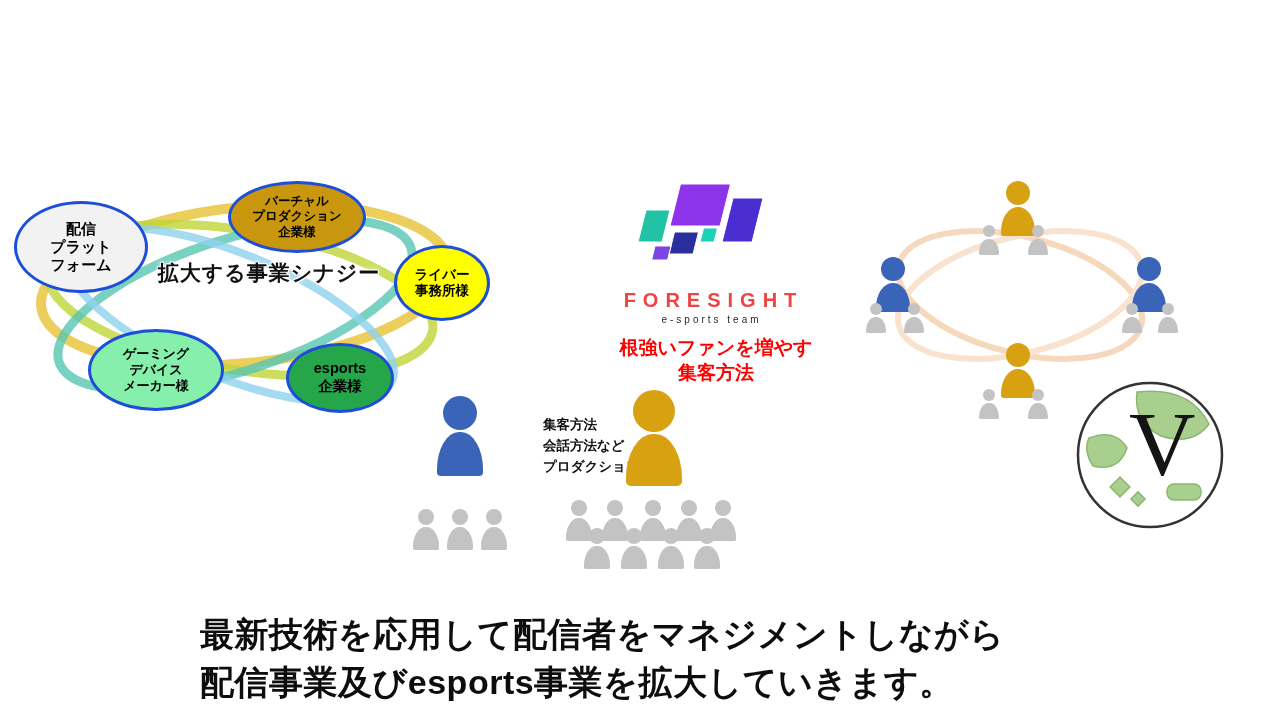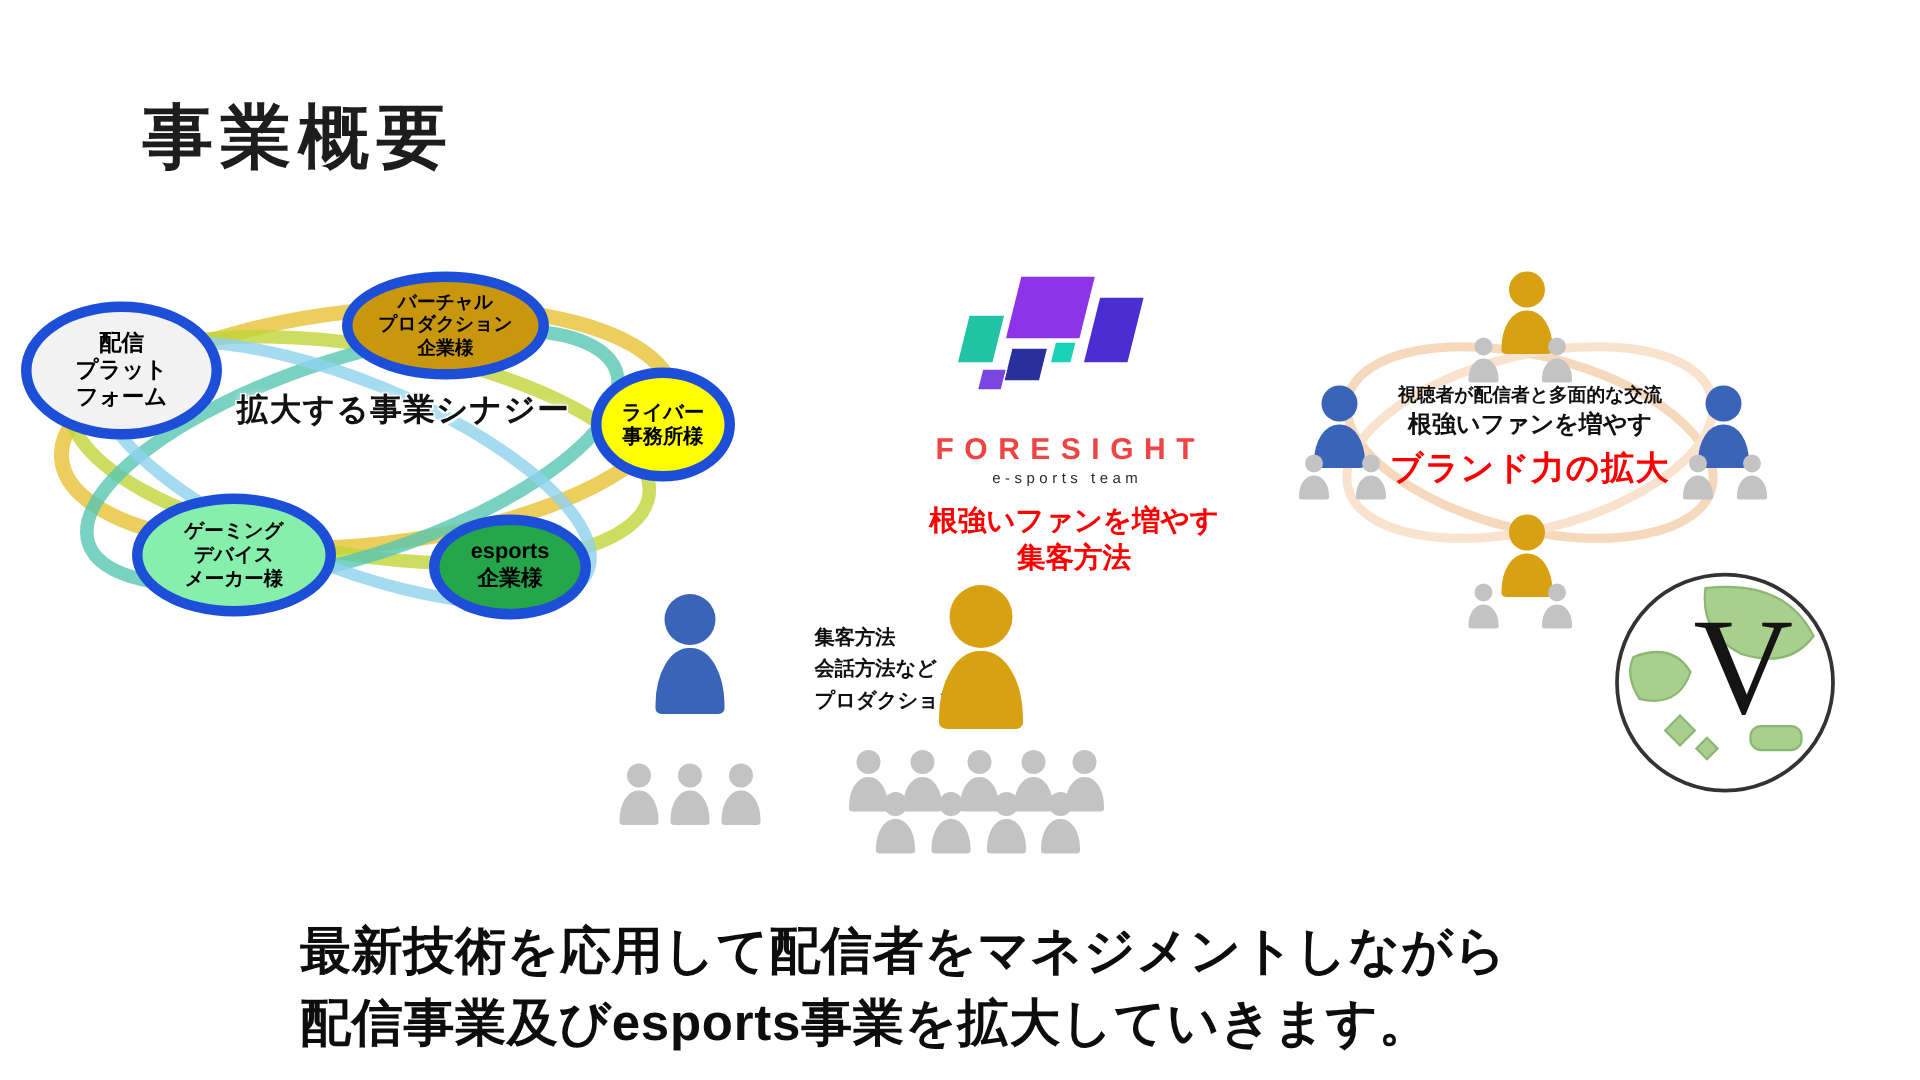--- a/index.html
+++ b/index.html
@@ -6,21 +6,21 @@
   html,body{width:1280px;height:720px;}
   body{font-family:"Liberation Sans","DejaVu Sans",sans-serif;background:#fff;color:#111;}
   .stage{position:relative;width:1280px;height:720px;overflow:hidden;background:#fff;}
   .abs{position:absolute;}
 
   .title{left:95px;top:60px;font-size:47px;font-weight:600;color:#1d1d1d;letter-spacing:5px;}
 
   
   .synergy{left:10px;top:165px;width:480px;height:295px;}
   .curves{position:absolute;left:0;top:0;z-index:0;}
-  .node{position:absolute;border:7px solid #1d4ed8;border-radius:50%;display:flex;flex-direction:column;
+  .node{position:absolute;border:3px solid #1d4ed8;border-radius:50%;display:flex;flex-direction:column;
         align-items:center;justify-content:center;text-align:center;font-weight:700;color:#000;
         z-index:2;line-height:1.22;}
   .syn-caption{position:absolute;left:128px;top:94px;width:262px;text-align:center;z-index:2;font-weight:700;color:#111;
        text-shadow:-1px -1px 0 #fff,1px -1px 0 #fff,-1px 1px 0 #fff,1px 1px 0 #fff,0 0 6px #fff;}
   .syn-caption .small{font-size:14.5px;display:block;}
   .syn-caption .large{font-size:21px;display:block;letter-spacing:1px;}
 
   
   .person{position:absolute;display:flex;flex-direction:column;align-items:center;z-index:3;}
   .person .ph{border-radius:50%;background:var(--c);}
@@ -55,21 +55,20 @@
            font-size:92px;line-height:1;color:#141414;}
 
   
   .closing{left:200px;top:610px;font-size:34px;font-weight:700;color:#0d0d0d;line-height:1.42;letter-spacing:0.5px;}
 </style>
 </head>
 <body>
 
 <div class="stage">
 
-  <div class="abs title">事業概要</div>
 
   <div class="abs synergy">
     <svg class="curves" width="480" height="295" viewBox="0 0 480 295">
       <ellipse cx="235" cy="120" rx="205" ry="78" fill="none" stroke="#e7c53e" stroke-width="10" opacity="0.85" transform="rotate(-6 235 120)"></ellipse>
       <ellipse cx="230" cy="135" rx="195" ry="70" fill="none" stroke="#bfd437" stroke-width="9" opacity="0.8" transform="rotate(9 230 135)"></ellipse>
       <ellipse cx="225" cy="140" rx="185" ry="66" fill="none" stroke="#57c6b2" stroke-width="9" opacity="0.8" transform="rotate(-18 225 140)"></ellipse>
       <ellipse cx="220" cy="150" rx="175" ry="62" fill="none" stroke="#8ed2ee" stroke-width="8" opacity="0.8" transform="rotate(22 220 150)"></ellipse>
     </svg>
 
     <div class="node" style="left:4px;top:36px;width:134px;height:92px;background:#f2f2f2;font-size:15px;">
@@ -241,25 +240,20 @@
       </div>
     <div class="person p-xs c-gray" style="left:119px;top:214px;">
         <span class="ph"></span>
         <span class="pb"></span>
       </div>
     <div class="person p-xs c-gray" style="left:168px;top:214px;">
         <span class="ph"></span>
         <span class="pb"></span>
       </div>
 
-    <div class="fan-text">
-      <div class="f1">視聴者が配信者と多面的な交流</div>
-      <div class="f2">根強いファンを増やす</div>
-      <div class="f3">ブランド力の拡大</div>
-    </div>
   </div>
 
   <div class="abs vlogo">
     <svg width="150" height="150" viewBox="0 0 150 150">
       <circle cx="75" cy="75" r="72" fill="#ffffff" stroke="#333333" stroke-width="2.5"></circle>
       <g fill="#a9cf8e" stroke="#8ab873" stroke-width="1.5">
         <path d="M62 12 Q115 6 134 44 Q118 66 86 56 Q58 42 62 12 Z"></path>
         <path d="M14 58 Q40 48 52 68 Q44 92 18 86 Q8 70 14 58 Z"></path>
         <rect x="38" y="100" width="14" height="14" transform="rotate(45 45 107)"></rect>
         <rect x="58" y="114" width="10" height="10" transform="rotate(45 63 119)"></rect>

